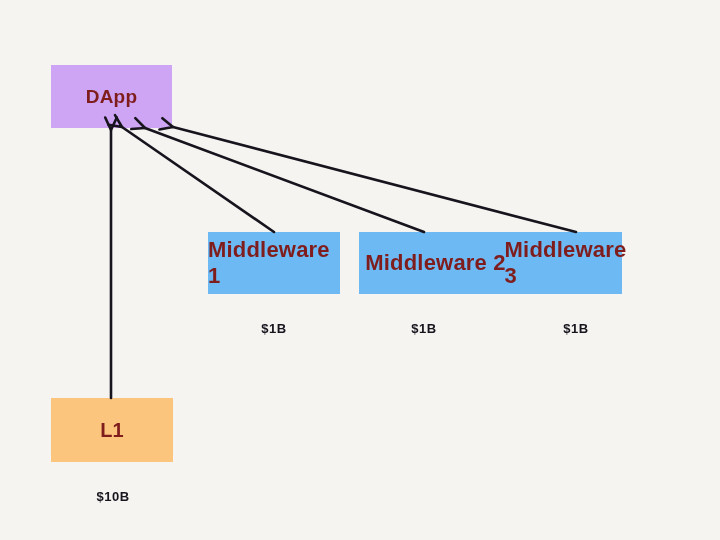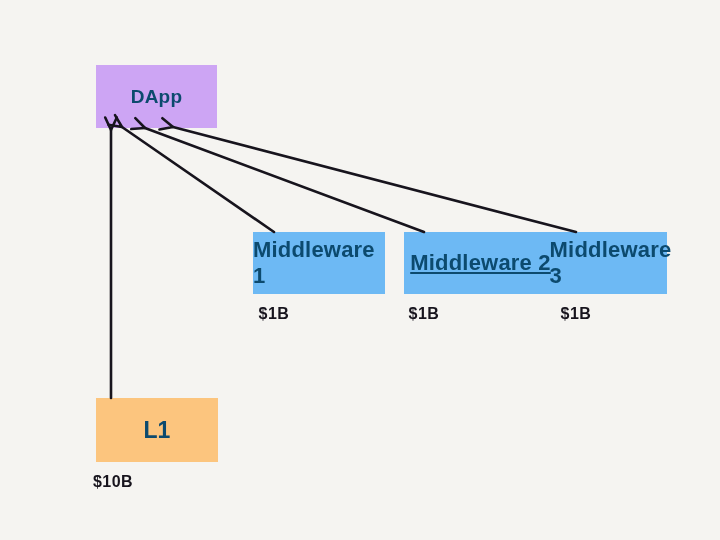--- a/index.html
+++ b/index.html
@@ -14,54 +14,54 @@
     background: #f5f4f1;
     font-family: "Liberation Sans", sans-serif;
     overflow: hidden;
   }
   .node {
     position: absolute;
     display: flex;
     align-items: center;
     justify-content: center;
     font-weight: 700;
-    color: #0c4a6e;
+    color: #7f1d1d;
     letter-spacing: 0.2px;
     box-sizing: border-box;
-    margin-left: 45px;
   }
   .node-dapp {
     left: 51px; top: 65px;
     width: 121px; height: 63px;
     background: #cda5f4;
     font-size: 19px;
   }
   .node-mw {
     top: 232px;
     width: 132px; height: 62px;
     background: #6db9f4;
     font-size: 22px;
   }
   .node-mw1 { left: 208px; }
-  .node-mw2 { left: 359px; width: 153px; text-decoration: underline; }
+  .node-mw2 { left: 359px; width: 153px; }
   .node-mw3 { left: 509px; width: 113px; }
   .node-l1 {
     left: 51px; top: 398px;
     width: 122px; height: 64px;
     background: #fcc57e;
-    font-size: 23px;
+    font-size: 20px;
   }
   .value-label {
     position: absolute;
     transform: translateX(-50%);
-    font-size: 16px;
+    font-size: 13px;
     font-weight: 600;
     color: #17141d;
     letter-spacing: 0.5px;
     white-space: nowrap;
+    margin-top: 16px;
   }
   .value-l1  { left: 113px; top: 473px; }
   .value-mw1 { left: 274px; top: 305px; }
   .value-mw2 { left: 424px; top: 305px; }
   .value-mw3 { left: 576px; top: 305px; }
   .edge-layer {
     position: absolute;
     left: 0; top: 0;
     width: 720px; height: 540px;
     pointer-events: none;

